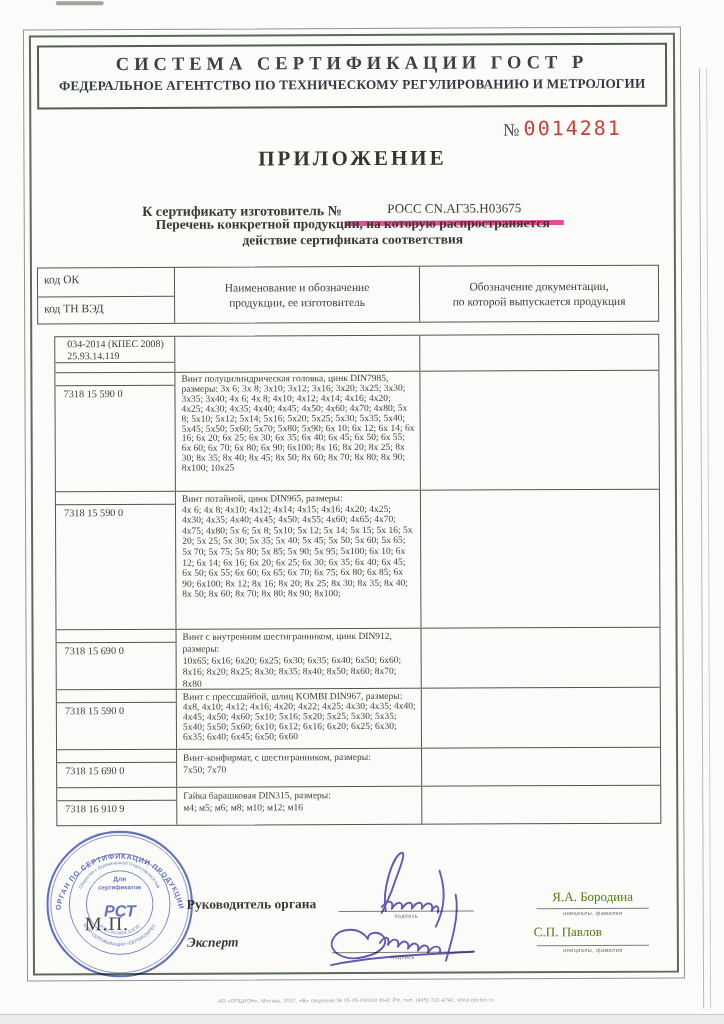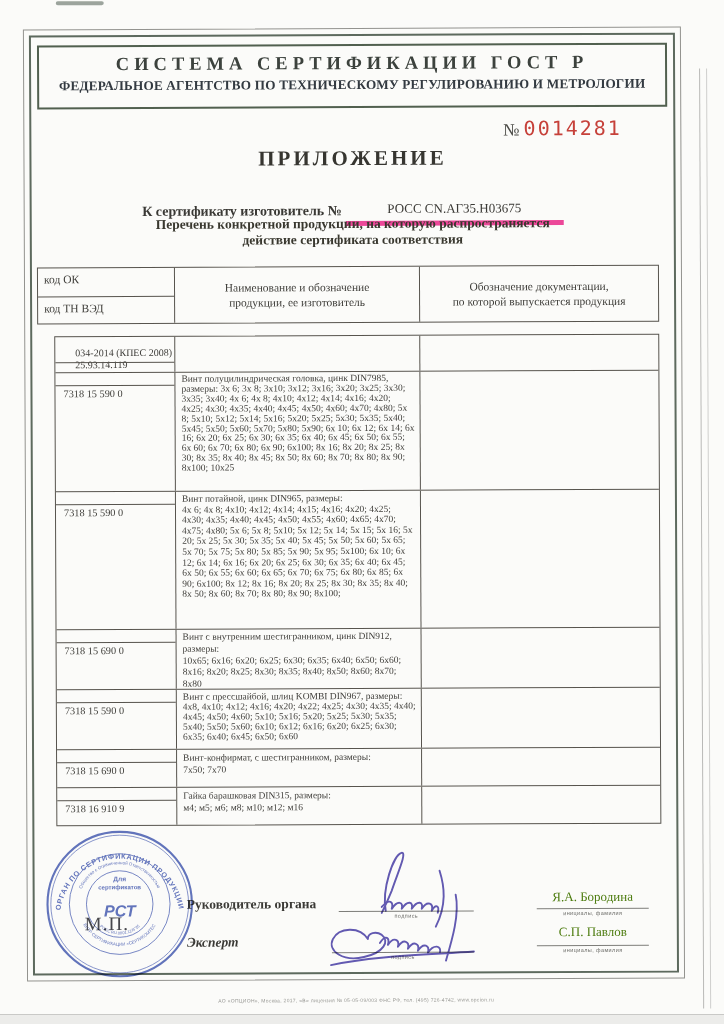--- a/index.html
+++ b/index.html
@@ -39,21 +39,21 @@
   .th-c1 .t2 { position:absolute; left:6px; top:34px; }
   .th-c2 { width:245px; border-right:1px solid #57544e; display:flex; align-items:center; justify-content:center; text-align:center; white-space:pre-line; line-height:1.3; }
   .th-c3 { flex:1; display:flex; align-items:center; justify-content:center; text-align:center; white-space:pre-line; line-height:1.3; }
 
   .tbody { position:absolute; left:55px; top:335px; width:605px; border:1px solid #57544e; border-top:1.5px solid #57544e; }
   .trow { display:flex; border-bottom:1px solid #57544e; position:relative; }
   .trow:last-child { border-bottom:none; }
   .c1 { width:120px; border-right:1px solid #57544e; position:relative; font-size:10.3px; }
   .c1 .dv { position:absolute; left:0; right:0; top:12px; border-top:1px solid #57544e; }
   .c1 .code { position:absolute; left:8px; top:15px; white-space:nowrap; }
-  .c1.first .codeA { position:absolute; left:20px; top:1px; line-height:1.15; font-size:10px;margin-top:9px; }
+  .c1.first .codeA { position:absolute; left:12px; top:1px; line-height:1.15; font-size:10px; }
   .c1.first .dvA { position:absolute; left:0; right:0; top:25px; border-top:1px solid #57544e; }
   .c2 { width:245px; border-right:1px solid #57544e; padding:2px 5px 0 6px; font-size:9.5px; white-space:pre-line; overflow:hidden; color:#403f3b; }
   .c3 { flex:1; }
   .lh-a { line-height:9.9px; } .lh-b { line-height:10.6px; } .lh-c { line-height:11.8px; }
   .lh-d { line-height:10px; }  .lh-e { line-height:12px; }
 
   
   .role { position:absolute; font-size:13.5px; font-weight:bold; color:#3b3a36; white-space:nowrap; }
   .sig-line { position:absolute; border-top:1px solid #7e7e7a; }
   .sig-label { position:absolute; font-family:"Liberation Sans",sans-serif; font-size:5.5px; color:#6f6f6b; text-align:center; letter-spacing:.4px; }
@@ -181,21 +181,21 @@
     <div class="role" style="left:185px; top:934px;font-style:italic;">Эксперт</div>
 
     <div class="sig-line" style="left:337px; top:911px; width:135px;"></div>
     <div class="sig-label" style="left:337px; top:913px; width:135px;">подпись</div>
     <div class="sig-line" style="left:330px; top:952px; width:142px;"></div>
     <div class="sig-label" style="left:330px; top:954px; width:142px;">подпись</div>
 
     <div class="person" style="left:535px; top:890px;">Я.А. Бородина</div>
     <div class="sig-line" style="left:535px; top:909px; width:112px;"></div>
     <div class="sig-label" style="left:535px; top:911px; width:112px;">инициалы, фамилия</div>
-    <div class="person" style="left:535px; top:925px;">С.П. Павлов</div>
+    <div class="person" style="left:510px; top:925px;">С.П. Павлов</div>
     <div class="sig-line" style="left:535px; top:946px; width:112px;"></div>
     <div class="sig-label" style="left:535px; top:948px; width:112px;">инициалы, фамилия</div>
 
     <div class="mp">М.П.</div>
 
     <svg class="stamp" viewBox="0 0 160 160">
       <g fill="none" stroke="#3f55ad">
         <circle cx="80" cy="80" r="76" stroke-width="2.2"></circle>
         <circle cx="80" cy="80" r="72.5" stroke-width="0.8"></circle>
         <circle cx="80" cy="80" r="53" stroke-width="0.9"></circle>

